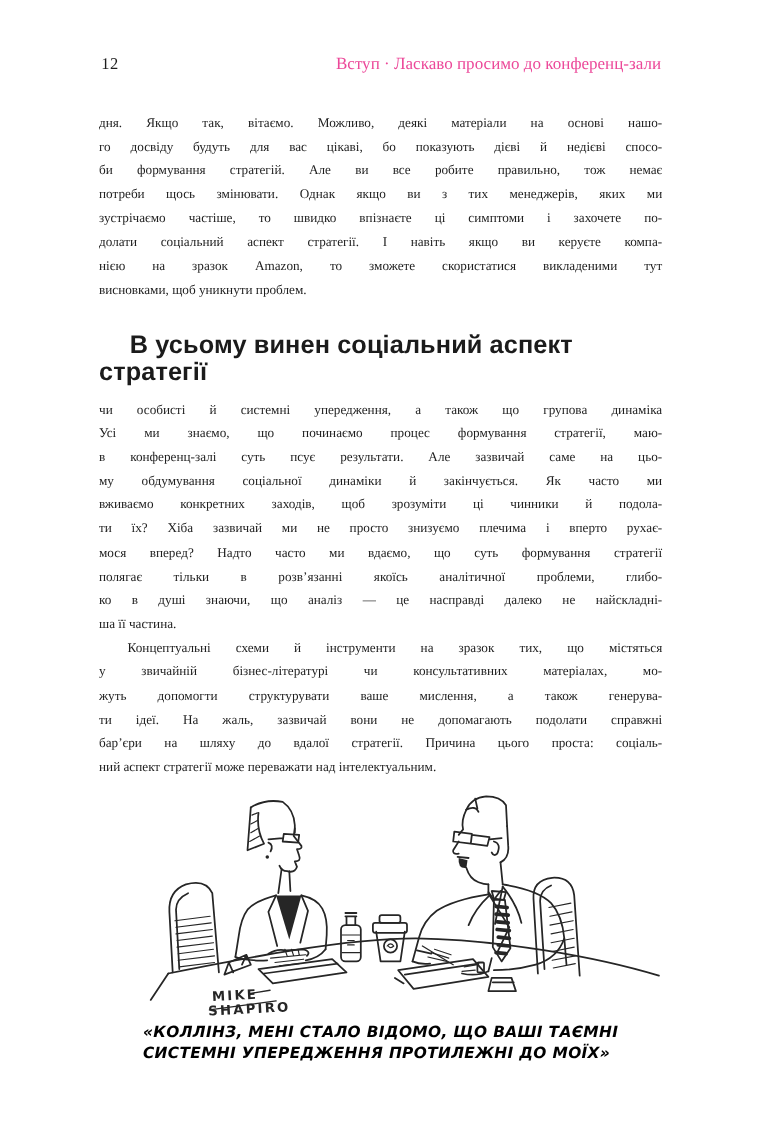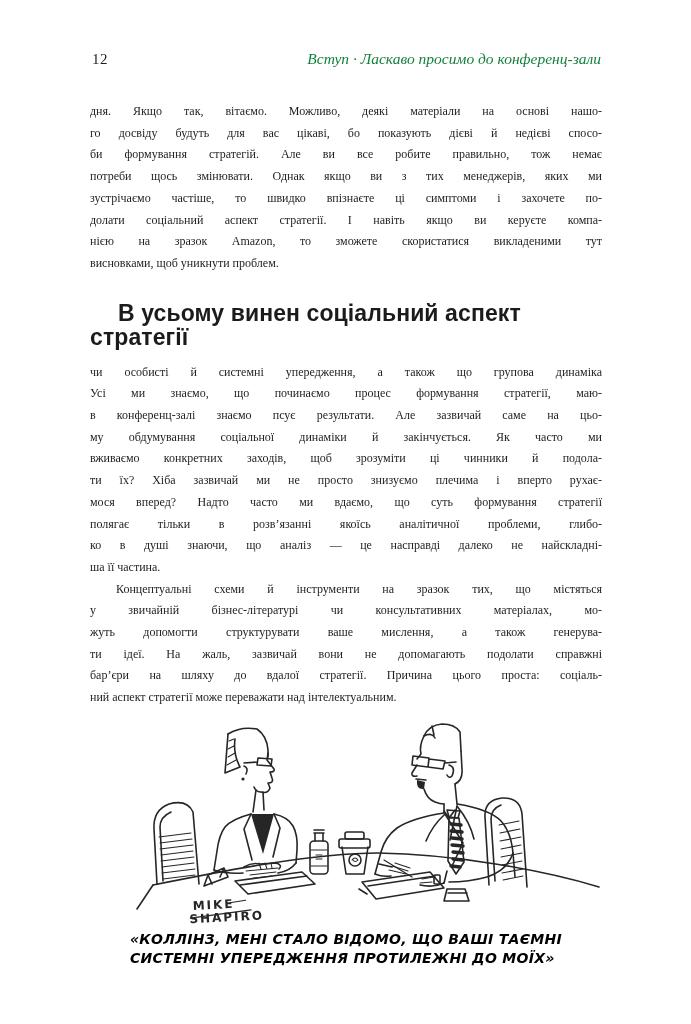--- a/index.html
+++ b/index.html
@@ -12,21 +12,21 @@
     overflow: hidden;
     font-family: "Liberation Serif", "DejaVu Serif", serif;
   }
   .page-header {
     display: flex; justify-content: space-between; align-items: baseline;
     margin: 50px 90px 0 92px;
     height: 19px;
     font-size: 15px;
   }
   .page-number { font-style: normal; letter-spacing: .5px; }
-  .running-head { font-style: italic; font-size: 15.5px; color:#15803d; }
+  .running-head { font-size: 15.5px; color:#ec4899; }
   .content { margin-left: 90px; width: 512px; }
   .para { font-size: 12px; }
   .para .line {
     line-height: 21.7px;
     text-align: justify;
     text-align-last: justify;
     white-space: nowrap;
   }
   .para .line.last { text-align-last: left; }
   .para-1 { margin-top: 32px; }
@@ -94,21 +94,21 @@
         <div class="line">долати соціальний аспект стратегії. І навіть якщо ви керуєте компа-</div>
         <div class="line">нією на зразок Amazon, то зможете скористатися викладеними тут</div>
         <div class="line last">висновками, щоб уникнути проблем.</div>
       </div>
 
     <div class="section-heading">В усьому винен соціальний аспект стратегії</div>
 
     <div class="para para-2">
         <div class="line">чи особисті й системні упередження, а також що групова динаміка</div>
         <div class="line">Усі ми знаємо, що починаємо процес формування стратегії, маю-</div>
-        <div class="line">в конференц-залі знаємо псує результати. Але зазвичай саме на цьо-</div>
+        <div class="line">в конференц-залі суть псує результати. Але зазвичай саме на цьо-</div>
         <div class="line">му обдумування соціальної динаміки й закінчується. Як часто ми</div>
         <div class="line">вживаємо конкретних заходів, щоб зрозуміти ці чинники й подола-</div>
         <div class="line">ти їх? Хіба зазвичай ми не просто знизуємо плечима і вперто рухає-</div>
         <div class="line">мося вперед? Надто часто ми вдаємо, що суть формування стратегії</div>
         <div class="line">полягає тільки в розв’язанні якоїсь аналітичної проблеми, глибо-</div>
         <div class="line">ко в душі знаючи, що аналіз — це насправді далеко не найскладні-</div>
         <div class="line last">ша її частина.</div>
       </div>
     <div class="para para-3">
         <div class="line">Концептуальні схеми й інструменти на зразок тих, що містяться</div>

